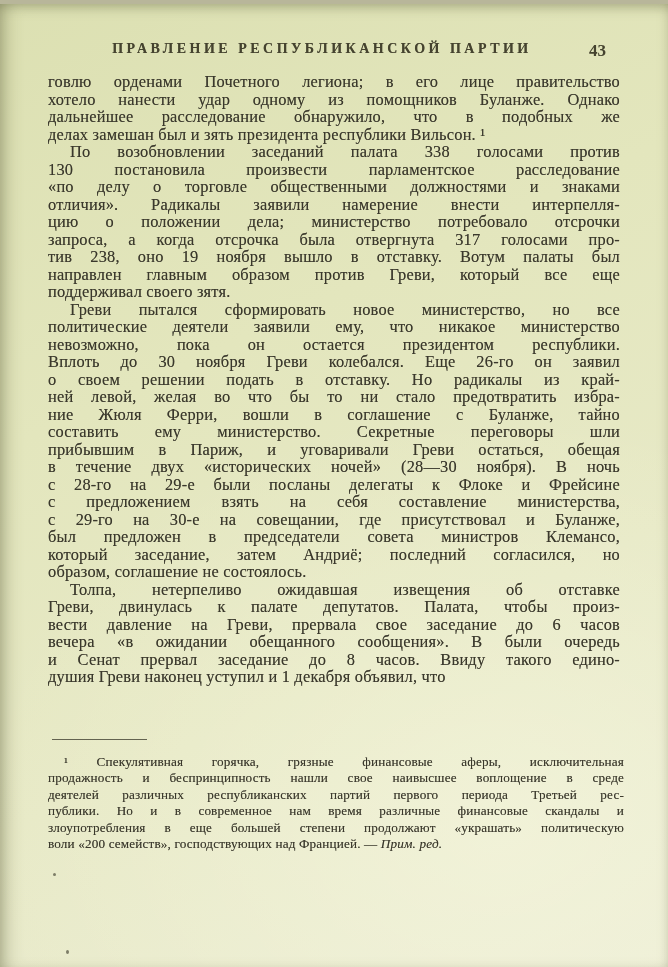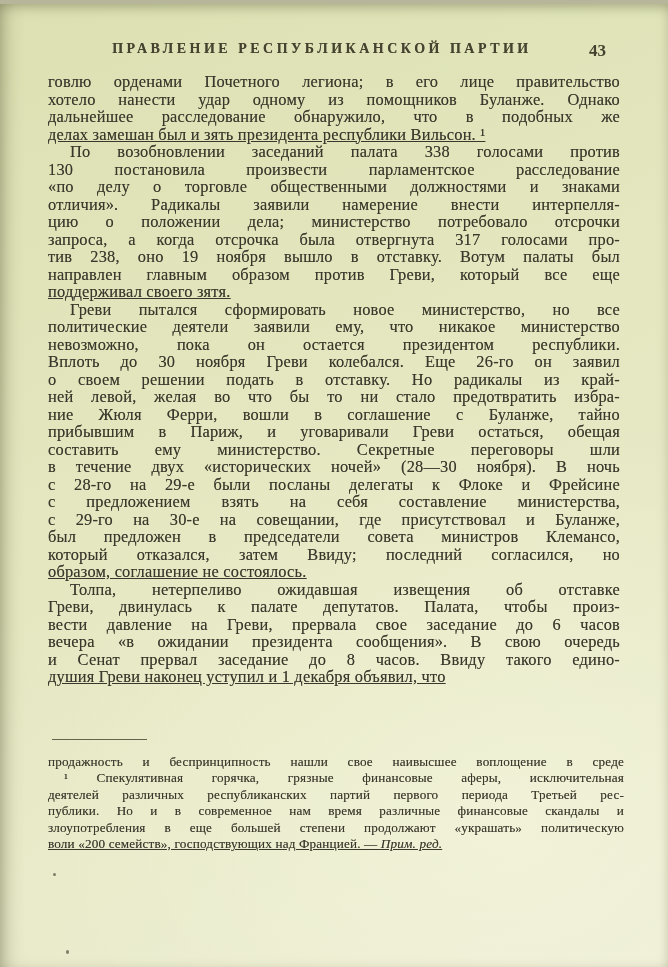--- a/index.html
+++ b/index.html
@@ -57,21 +57,20 @@
   }
   .line {
     text-align: justify;
     text-align-last: justify;
     white-space: normal;
     height: 17.5px;
     overflow: visible;
   }
   .line.para-last {
     text-align-last: left;
-    text-decoration: underline;
   }
   .line.indent {
     padding-left: 22px;
   }
   .footnote-separator {
     position: absolute;
     top: 735px;
     left: 52px;
     width: 95px;
     height: 0;
@@ -90,21 +89,20 @@
   .fline {
     text-align: justify;
     text-align-last: justify;
     height: 16.4px;
   }
   .fline.indent {
     padding-left: 16px;
   }
   .fline.last {
     text-align-last: left;
-    text-decoration: underline;
   }
   .footnote-attrib {
     font-style: italic;
   }
   .speck {
     position: absolute;
     border-radius: 50%;
     background: #62614e;
     opacity: 0.8;
   }
@@ -137,44 +135,44 @@
         <div class="line para-last">поддерживал своего зятя.</div>
       </div>
       <div class="paragraph">
         <div class="line indent">Греви пытался сформировать новое министерство, но все</div>
         <div class="line">политические деятели заявили ему, что никакое министерство</div>
         <div class="line">невозможно, пока он остается президентом республики.</div>
         <div class="line">Вплоть до 30 ноября Греви колебался. Еще 26-го он заявил</div>
         <div class="line">о своем решении подать в отставку. Но радикалы из край-</div>
         <div class="line">ней левой, желая во что бы то ни стало предотвратить избра-</div>
         <div class="line">ние Жюля Ферри, вошли в соглашение с Буланже, тайно</div>
+        <div class="line">составить ему министерство. Секретные переговоры шли</div>
         <div class="line">прибывшим в Париж, и уговаривали Греви остаться, обещая</div>
-        <div class="line">составить ему министерство. Секретные переговоры шли</div>
         <div class="line">в течение двух «исторических ночей» (28—30 ноября). В ночь</div>
         <div class="line">с 28-го на 29-е были посланы делегаты к Флоке и Фрейсине</div>
         <div class="line">с предложением взять на себя составление министерства,</div>
         <div class="line">с 29-го на 30-е на совещании, где присутствовал и Буланже,</div>
         <div class="line">был предложен в председатели совета министров Клемансо,</div>
-        <div class="line">который отказался, затем Ввиду; последний согласился, но</div>
+        <div class="line">который заседание, затем Андриё; последний согласился, но</div>
         <div class="line para-last">образом, соглашение не состоялось.</div>
       </div>
       <div class="paragraph">
         <div class="line indent">Толпа, нетерпеливо ожидавшая извещения об отставке</div>
         <div class="line">Греви, двинулась к палате депутатов. Палата, чтобы произ-</div>
         <div class="line">вести давление на Греви, прервала свое заседание до 6 часов</div>
-        <div class="line">вечера «в ожидании президента сообщения». В свою очередь</div>
+        <div class="line">вечера «в ожидании обещанного сообщения». В были очередь</div>
         <div class="line">и Сенат прервал заседание до 8 часов. Ввиду такого едино-</div>
         <div class="line para-last">душия Греви наконец уступил и 1 декабря объявил, что</div>
       </div>
     </div>
 
   <div class="footnote-separator"></div>
   <div class="footnote">
+      <div class="fline indent">¹ Спекулятивная горячка, грязные финансовые аферы, исключительная</div>
       <div class="fline">продажность и беспринципность нашли свое наивысшее воплощение в среде</div>
-      <div class="fline indent">¹ Спекулятивная горячка, грязные финансовые аферы, исключительная</div>
       <div class="fline">деятелей различных республиканских партий первого периода Третьей рес-</div>
       <div class="fline">публики. Но и в современное нам время различные финансовые скандалы и</div>
       <div class="fline">злоупотребления в еще большей степени продолжают «украшать» политическую</div>
       <div class="fline last"><span>воли «200 семейств», господствующих над Францией. — </span><span class="footnote-attrib">Прим. ред.</span></div>
     </div>
 
   <div class="speck speck-1"></div>
   <div class="speck speck-2"></div>
 </div>
 

